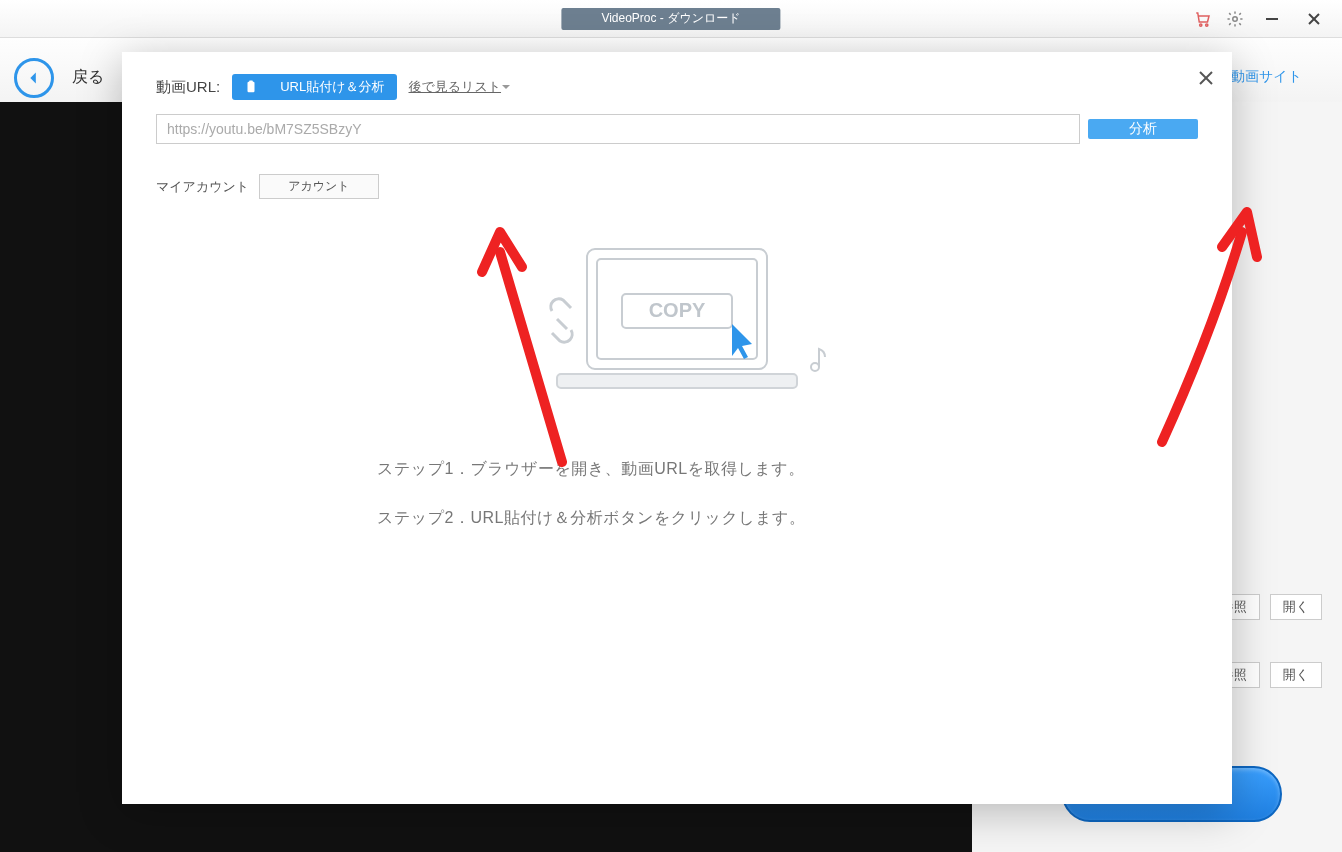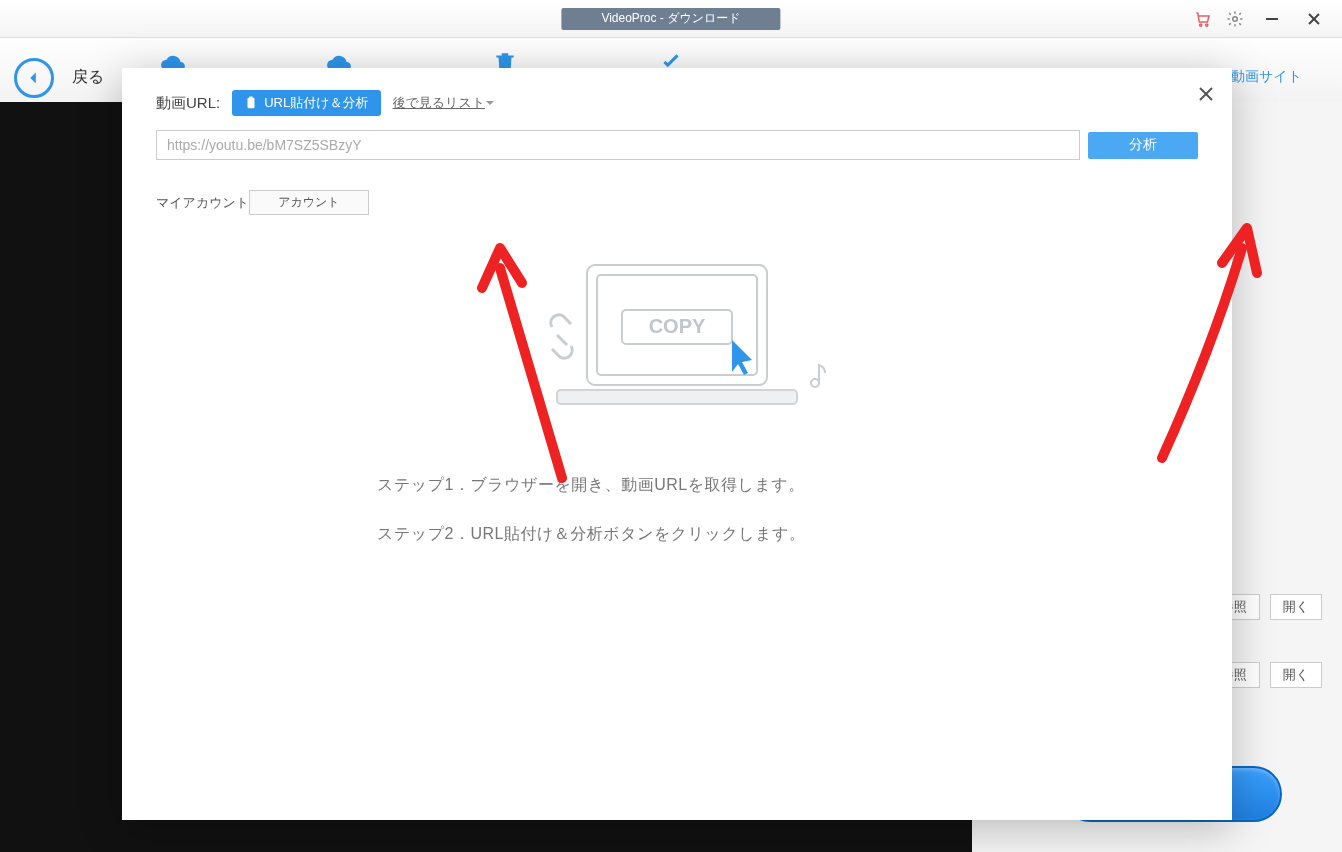--- a/index.html
+++ b/index.html
@@ -16,32 +16,32 @@
   .header-tabs { position: absolute; left: 160px; top: 12px; display: flex; gap: 140px; }
   .header-tab-icon { width: 26px; height: 26px; }
   .right-label { position: absolute; right: 40px; top: 30px; color: #2e95ea; font-size: 14px; }
   .video-area { position: absolute; top: 102px; left: 0; right: 0; bottom: 0; background: #111; }
   .side-panel { position: absolute; right: 0; top: 102px; width: 370px; bottom: 0; background: #f5f5f5; }
   .side-row { position: absolute; right: 20px; display: flex; gap: 10px; }
   .side-row.r1 { top: 492px; }
   .side-row.r2 { top: 560px; }
   .side-btn { background: #fff; border: 1px solid #ccc; font-size: 13px; padding: 3px 12px; color: #555; }
   .blue-pill { position: absolute; right: 60px; bottom: 30px; width: 220px; height: 56px; border-radius: 28px; background: linear-gradient(#3aa0ff,#1f7fe0); border: 2px solid #0d66c0; display: flex; align-items: center; justify-content: center; color: #fff; font-weight: bold; font-size: 22px; box-shadow: inset 0 2px 4px rgba(255,255,255,.3); }
-  .modal { position: absolute; left: 122px; top: 68px; width: 1110px; height: 752px; background: #fff; box-shadow: 0 8px 40px rgba(0,0,0,.25); padding: 22px 34px; }
+  .modal { position: absolute; left: 122px; top: 52px; width: 1110px; height: 752px; background: #fff; box-shadow: 0 8px 40px rgba(0,0,0,.25); padding: 22px 34px; }
   .modal-close { position: absolute; right: 14px; top: 14px; width: 24px; height: 24px; display:flex; align-items:center; justify-content:center; color:#555; }
   .row1 { display: flex; align-items: center; gap: 12px; margin-bottom: 14px; }
   .url-label { color: #444; font-size: 15px; }
-  .paste-btn { background: #2e95ea; color: #fff; font-size: 13px; padding: 4px 12px; border-radius: 3px; display: flex; align-items: center; gap: 6px; }
+  .paste-btn { background: #2e95ea; color: #fff; font-size: 13px; padding: 4px 12px; border-radius: 3px; display: flex; align-items: center; gap: 22px; }
   .paste-btn svg { width: 14px; height: 14px; }
   .later-link { color: #666; font-size: 13px; text-decoration: underline; display: flex; align-items: center; gap: 0; }
   .later-link svg { width:10px; height:10px; fill:#999; }
   .row2 { display: flex; gap: 8px; align-items: center; margin-bottom: 30px; }
   .url-input { flex: 1; height: 30px; border: 1px solid #ccc; padding: 0 10px; color: #aaa; font-size: 14px; }
-  .analyze-btn { width: 110px; height: 27px; background: #4aa9f2; color: #fff; font-size: 14px; border-radius: 2px; display: flex; align-items: center; justify-content: center; }
-  .row3 { display: flex; align-items: center; margin-bottom: 30px; text-align: center; }
+  .analyze-btn { width: 110px; height: 20px; background: #4aa9f2; color: #fff; font-size: 14px; border-radius: 2px; display: flex; align-items: center; justify-content: center; }
+  .row3 { display: flex; align-items: center; gap: 10px; margin-bottom: 30px; text-align: center; }
   .acct-label { color: #555; font-size: 13px; }
   .acct-btn { border: 1px solid #ccc; font-size: 12px; padding: 3px 28px; color: #555; background: #fafafa; }
   .illus { display: flex; justify-content: center; margin: 40px 0 50px; }
   .steps { text-align: left; width: 600px; margin: 0 auto; }
   .step { color: #777; font-size: 16px; margin-bottom: 28px; letter-spacing: .5px; }
   .arrow { position: absolute; pointer-events: none; }
   .arrow.a1 { left: 350px; top: 160px; }
   .arrow.a2 { left: 1030px; top: 140px; }
 </style>
 </head>

